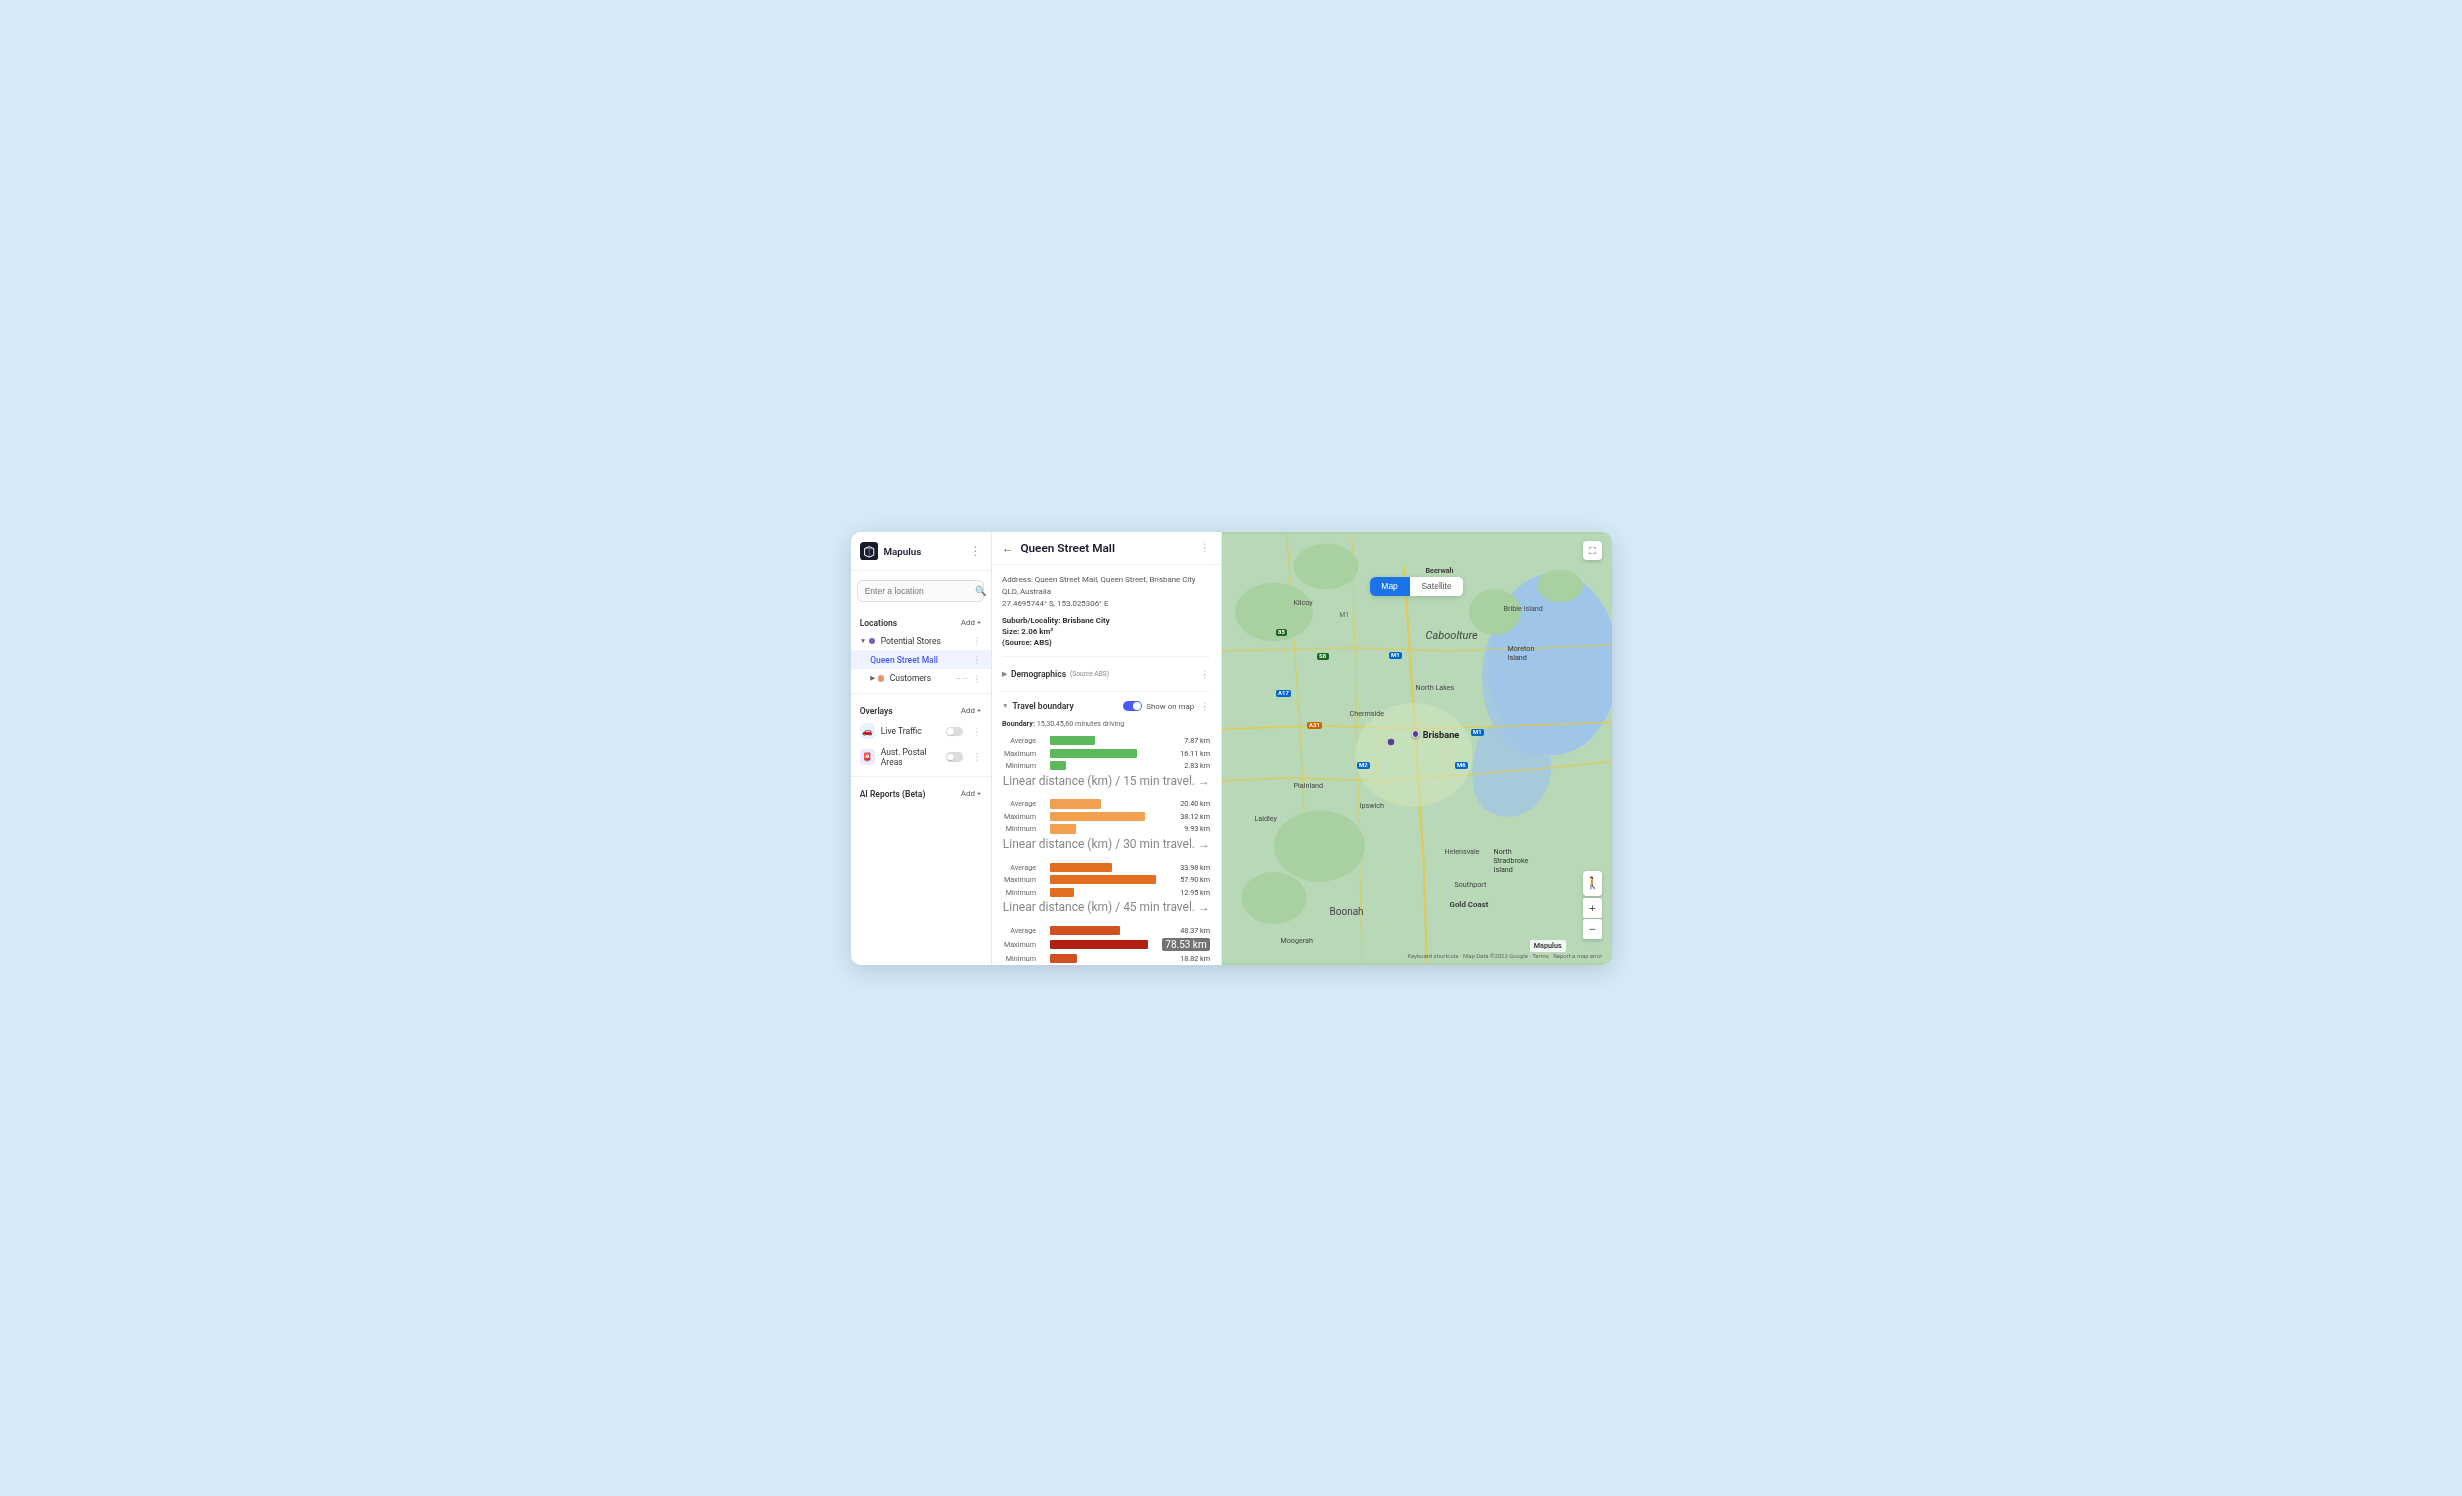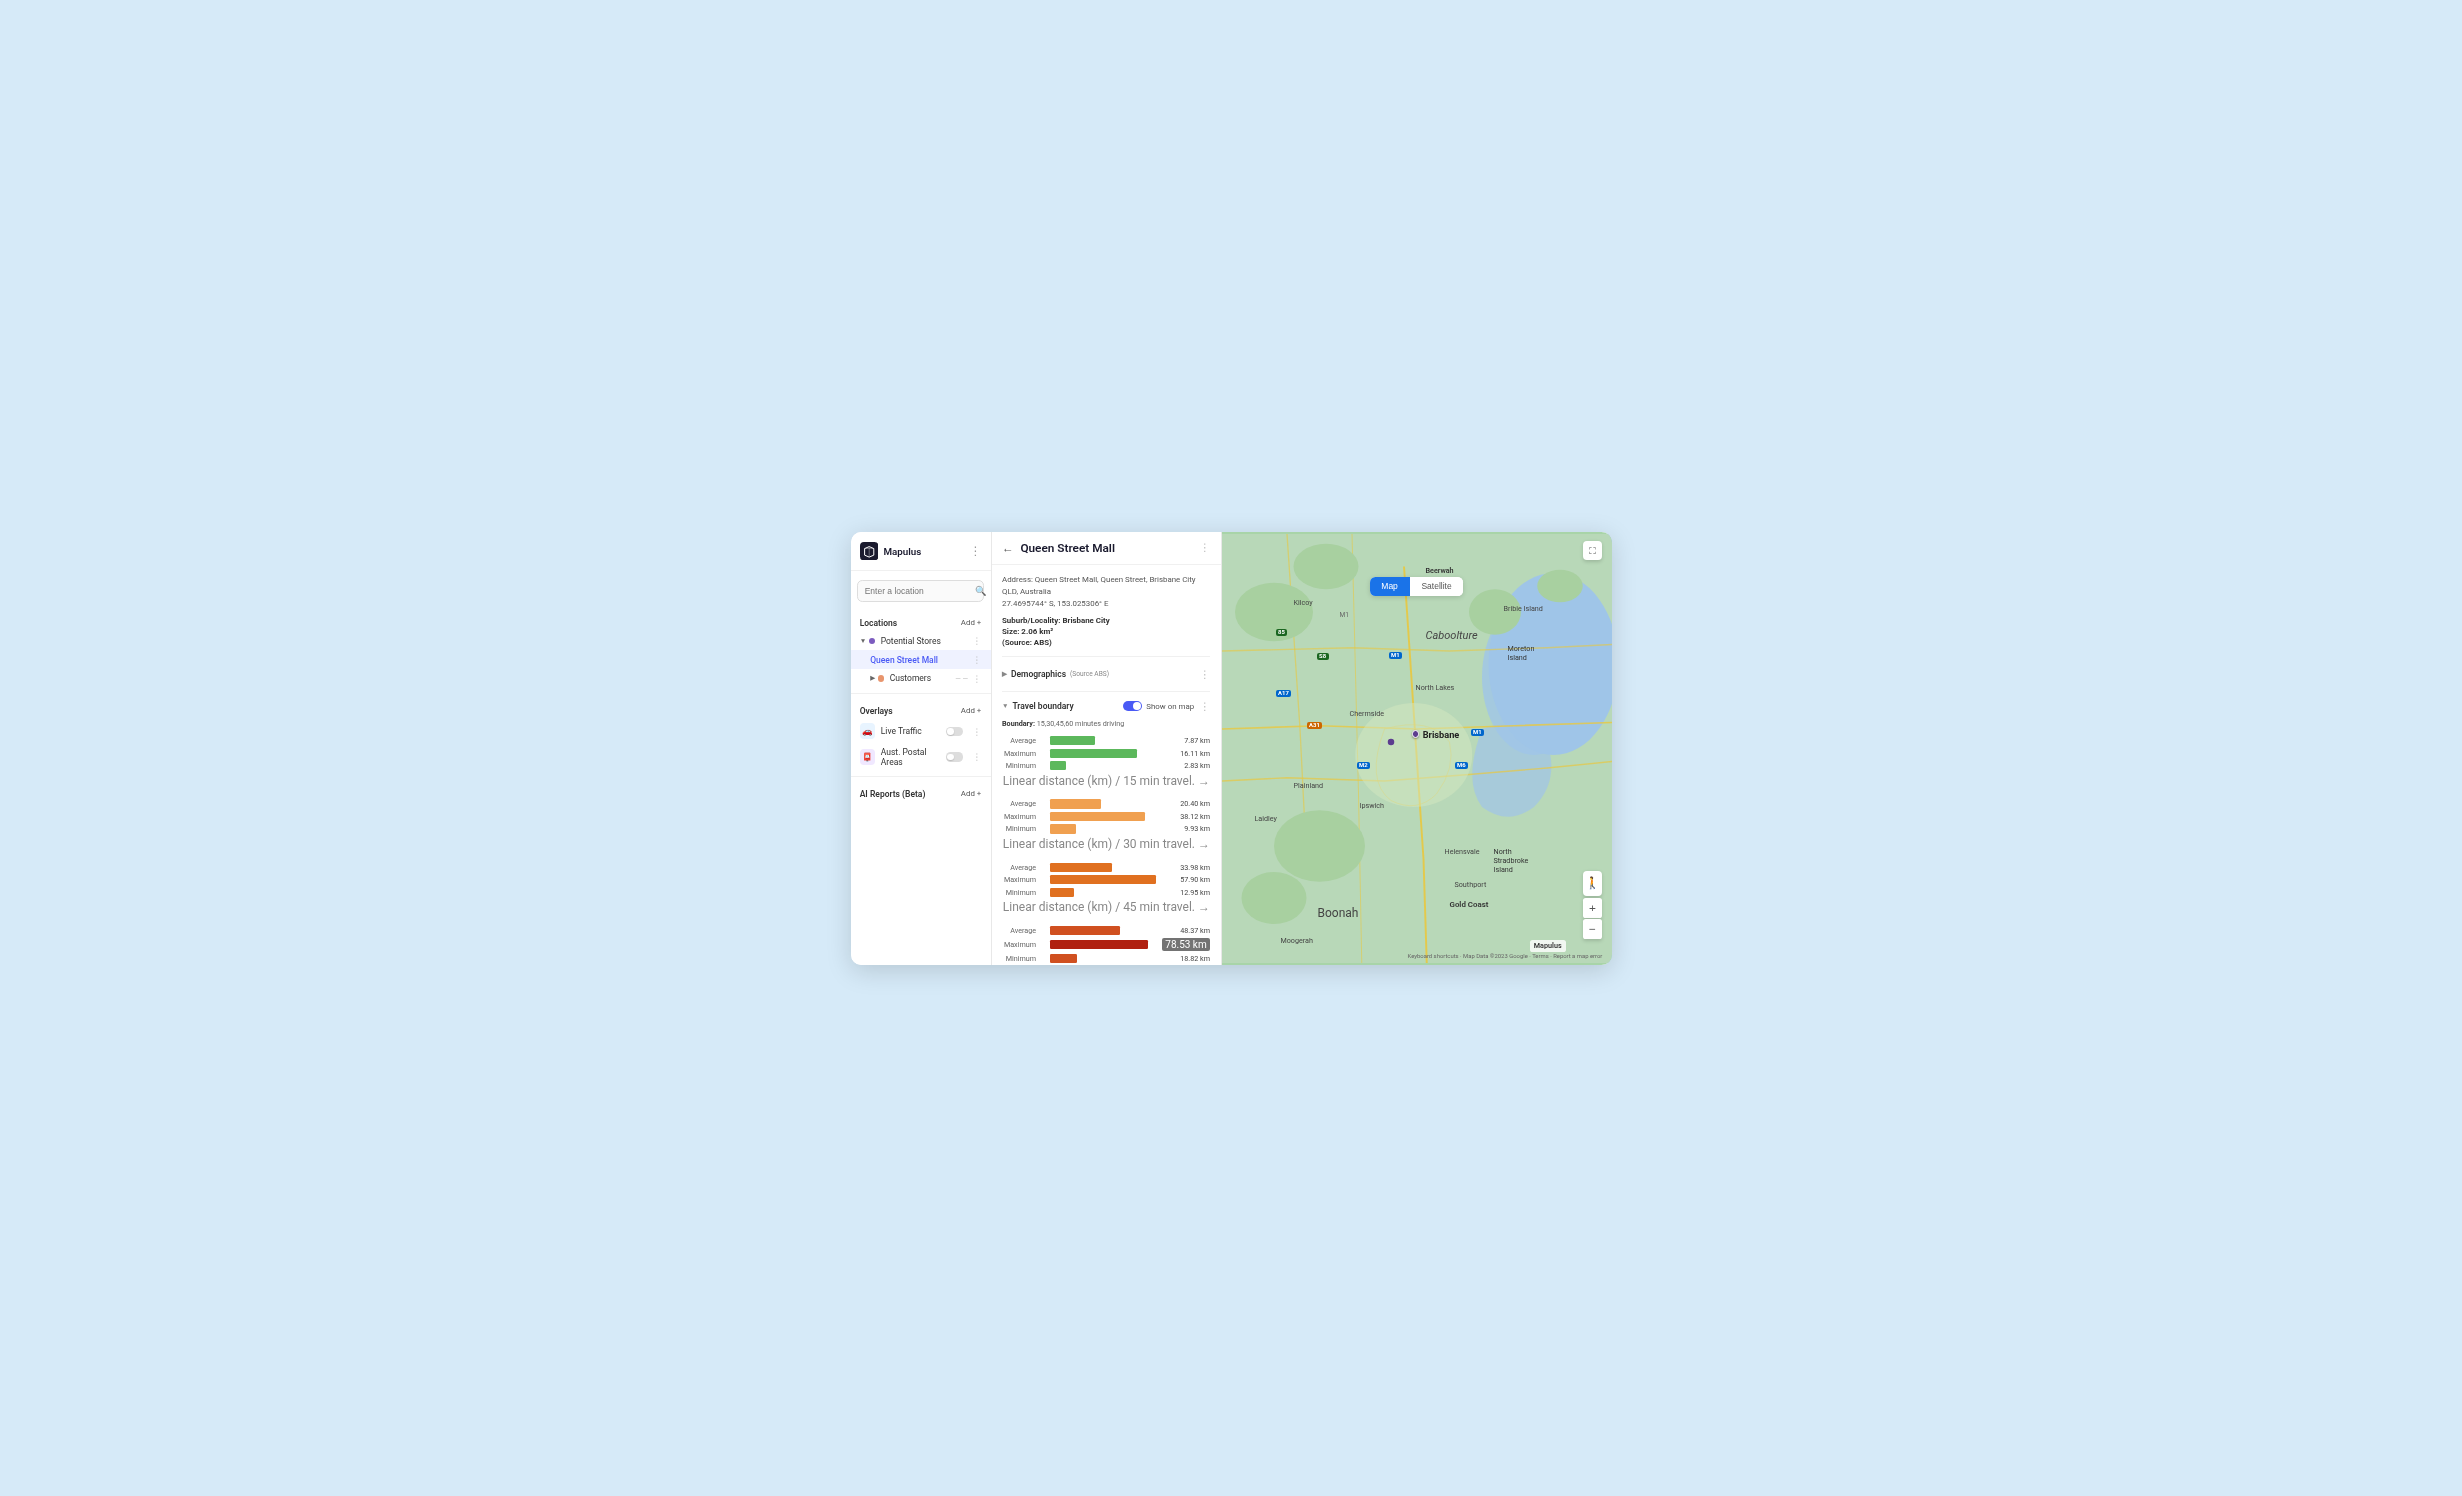--- a/index.html
+++ b/index.html
@@ -770,21 +770,21 @@
           <span style="font-size:9.2px;font-weight:700;color:#222;">Brisbane</span>
         </div>
       </div>
       <div style="position:absolute;top:177px;left:128px;font-size:7.2px;color:#444;z-index:5;">Chermside</div>
       <div style="position:absolute;top:249px;left:72px;font-size:7.2px;color:#444;z-index:5;">Plainland</div>
       <div style="position:absolute;top:269px;left:138px;font-size:7.2px;color:#444;z-index:5;">Ipswich</div>
       <div style="position:absolute;top:282px;left:33px;font-size:7.2px;color:#444;z-index:5;">Laidley</div>
       <div style="position:absolute;top:315px;left:223px;font-size:7.2px;color:#444;z-index:5;">Helensvale</div>
       <div style="position:absolute;top:348px;left:233px;font-size:7.2px;color:#444;z-index:5;">Southport</div>
       <div style="position:absolute;top:368px;left:228px;font-size:7.9px;font-weight:600;color:#333;z-index:5;">Gold Coast</div>
-      <div style="position:absolute;top:374px;left:96px;font-size:12px;color:#444;z-index:5;">Boonah</div>
+      <div style="position:absolute;top:374px;left:108px;font-size:10px;color:#444;z-index:5;">Boonah</div>
       <div style="position:absolute;top:404px;left:59px;font-size:7.2px;color:#444;z-index:5;">Moogerah</div>
       <div style="position:absolute;top:315px;left:272px;font-size:7.2px;color:#333;z-index:5;">North<br>Stradbroke<br>Island</div>
       <div style="position:absolute;top:112px;left:286px;font-size:7.2px;color:#333;z-index:5;">Moreton<br>Island</div>
 
       <div style="position:absolute;top:97px;left:54px;background:#1a6620;color:white;padding:0.7px 2.6px;border-radius:2px;font-size:5.9px;font-weight:bold;z-index:6;">85</div>
       <div style="position:absolute;top:121px;left:95px;background:#1a6620;color:white;padding:0.7px 2.6px;border-radius:2px;font-size:5.9px;font-weight:bold;z-index:6;">S8</div>
       <div style="position:absolute;top:120px;left:167px;background:#0066cc;color:white;padding:0.7px 2.6px;border-radius:2px;font-size:5.9px;font-weight:bold;z-index:6;">M1</div>
       <div style="position:absolute;top:158px;left:54px;background:#0066cc;color:white;padding:0.7px 2.6px;border-radius:2px;font-size:5.9px;font-weight:bold;z-index:6;">A17</div>
       <div style="position:absolute;top:190px;left:85px;background:#cc6600;color:white;padding:0.7px 2.6px;border-radius:2px;font-size:5.9px;font-weight:bold;z-index:6;">A31</div>
       <div style="position:absolute;top:197px;left:249px;background:#0066cc;color:white;padding:0.7px 2.6px;border-radius:2px;font-size:5.9px;font-weight:bold;z-index:6;">M1</div>

